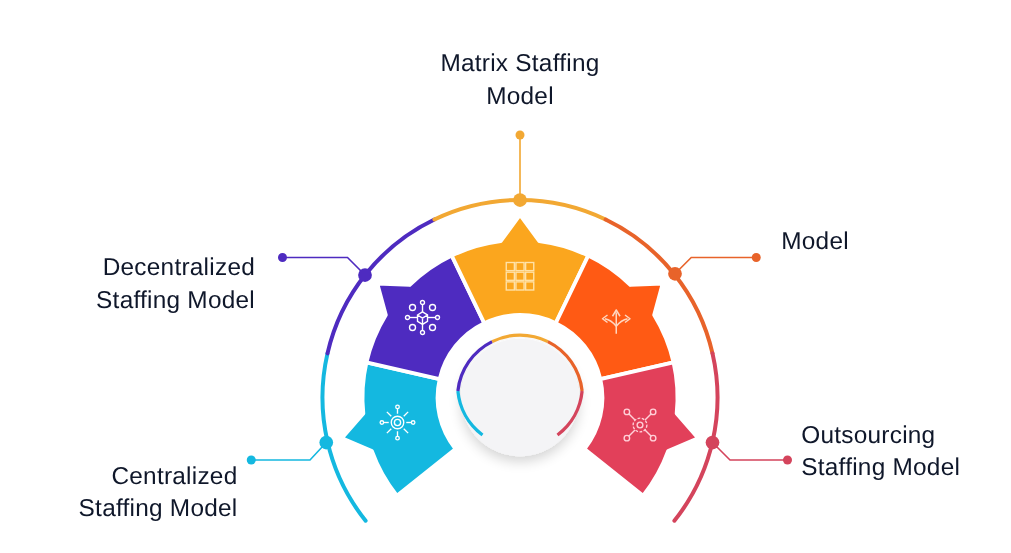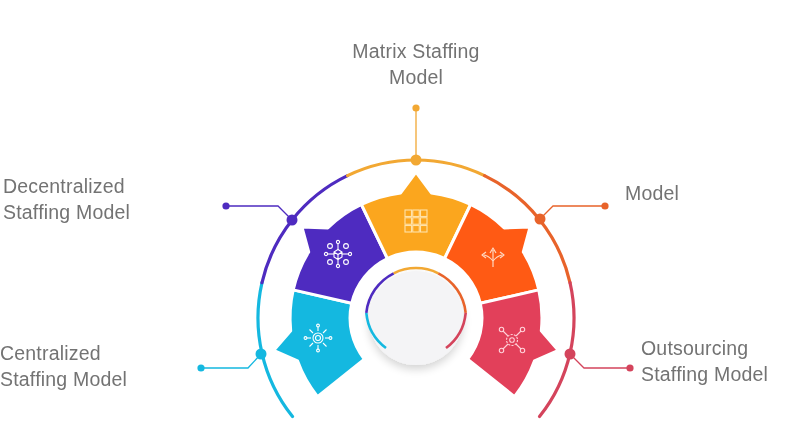--- a/index.html
+++ b/index.html
@@ -1,20 +1,20 @@
 <!DOCTYPE html>
 <html><head>
 <meta charset="utf-8">
 <style>
   html, body { margin: 0; padding: 0; background: #ffffff; }
   body { width: 809px; height: 442px; position: relative; overflow: hidden; font-family: "Liberation Sans", "DejaVu Sans", sans-serif; }
   #stage { position: absolute; left: 0; top: 0; width: 809px; height: 442px; }
-  .label { position: absolute; color: #737373; font-size: 19.5px; line-height: 26px; letter-spacing: 0.2px; white-space: nowrap; }
+  .label { position: absolute; color: #0f172a; font-size: 19.5px; line-height: 26px; letter-spacing: 0.2px; white-space: nowrap; }
   .label span { display: block; }
-  .label.right { text-align: left; }
+  .label.right { text-align: right; margin-top: 28px; }
   .label.left { text-align: left; }
   .label.center { text-align: center; }
 </style>
 </head>
 <body>
 
 <div id="stage">
   <svg width="809" height="442" viewBox="0 0 809 442" xmlns="http://www.w3.org/2000/svg">
     <defs>
       <filter id="shadow" x="-40%" y="-40%" width="180%" height="180%">

